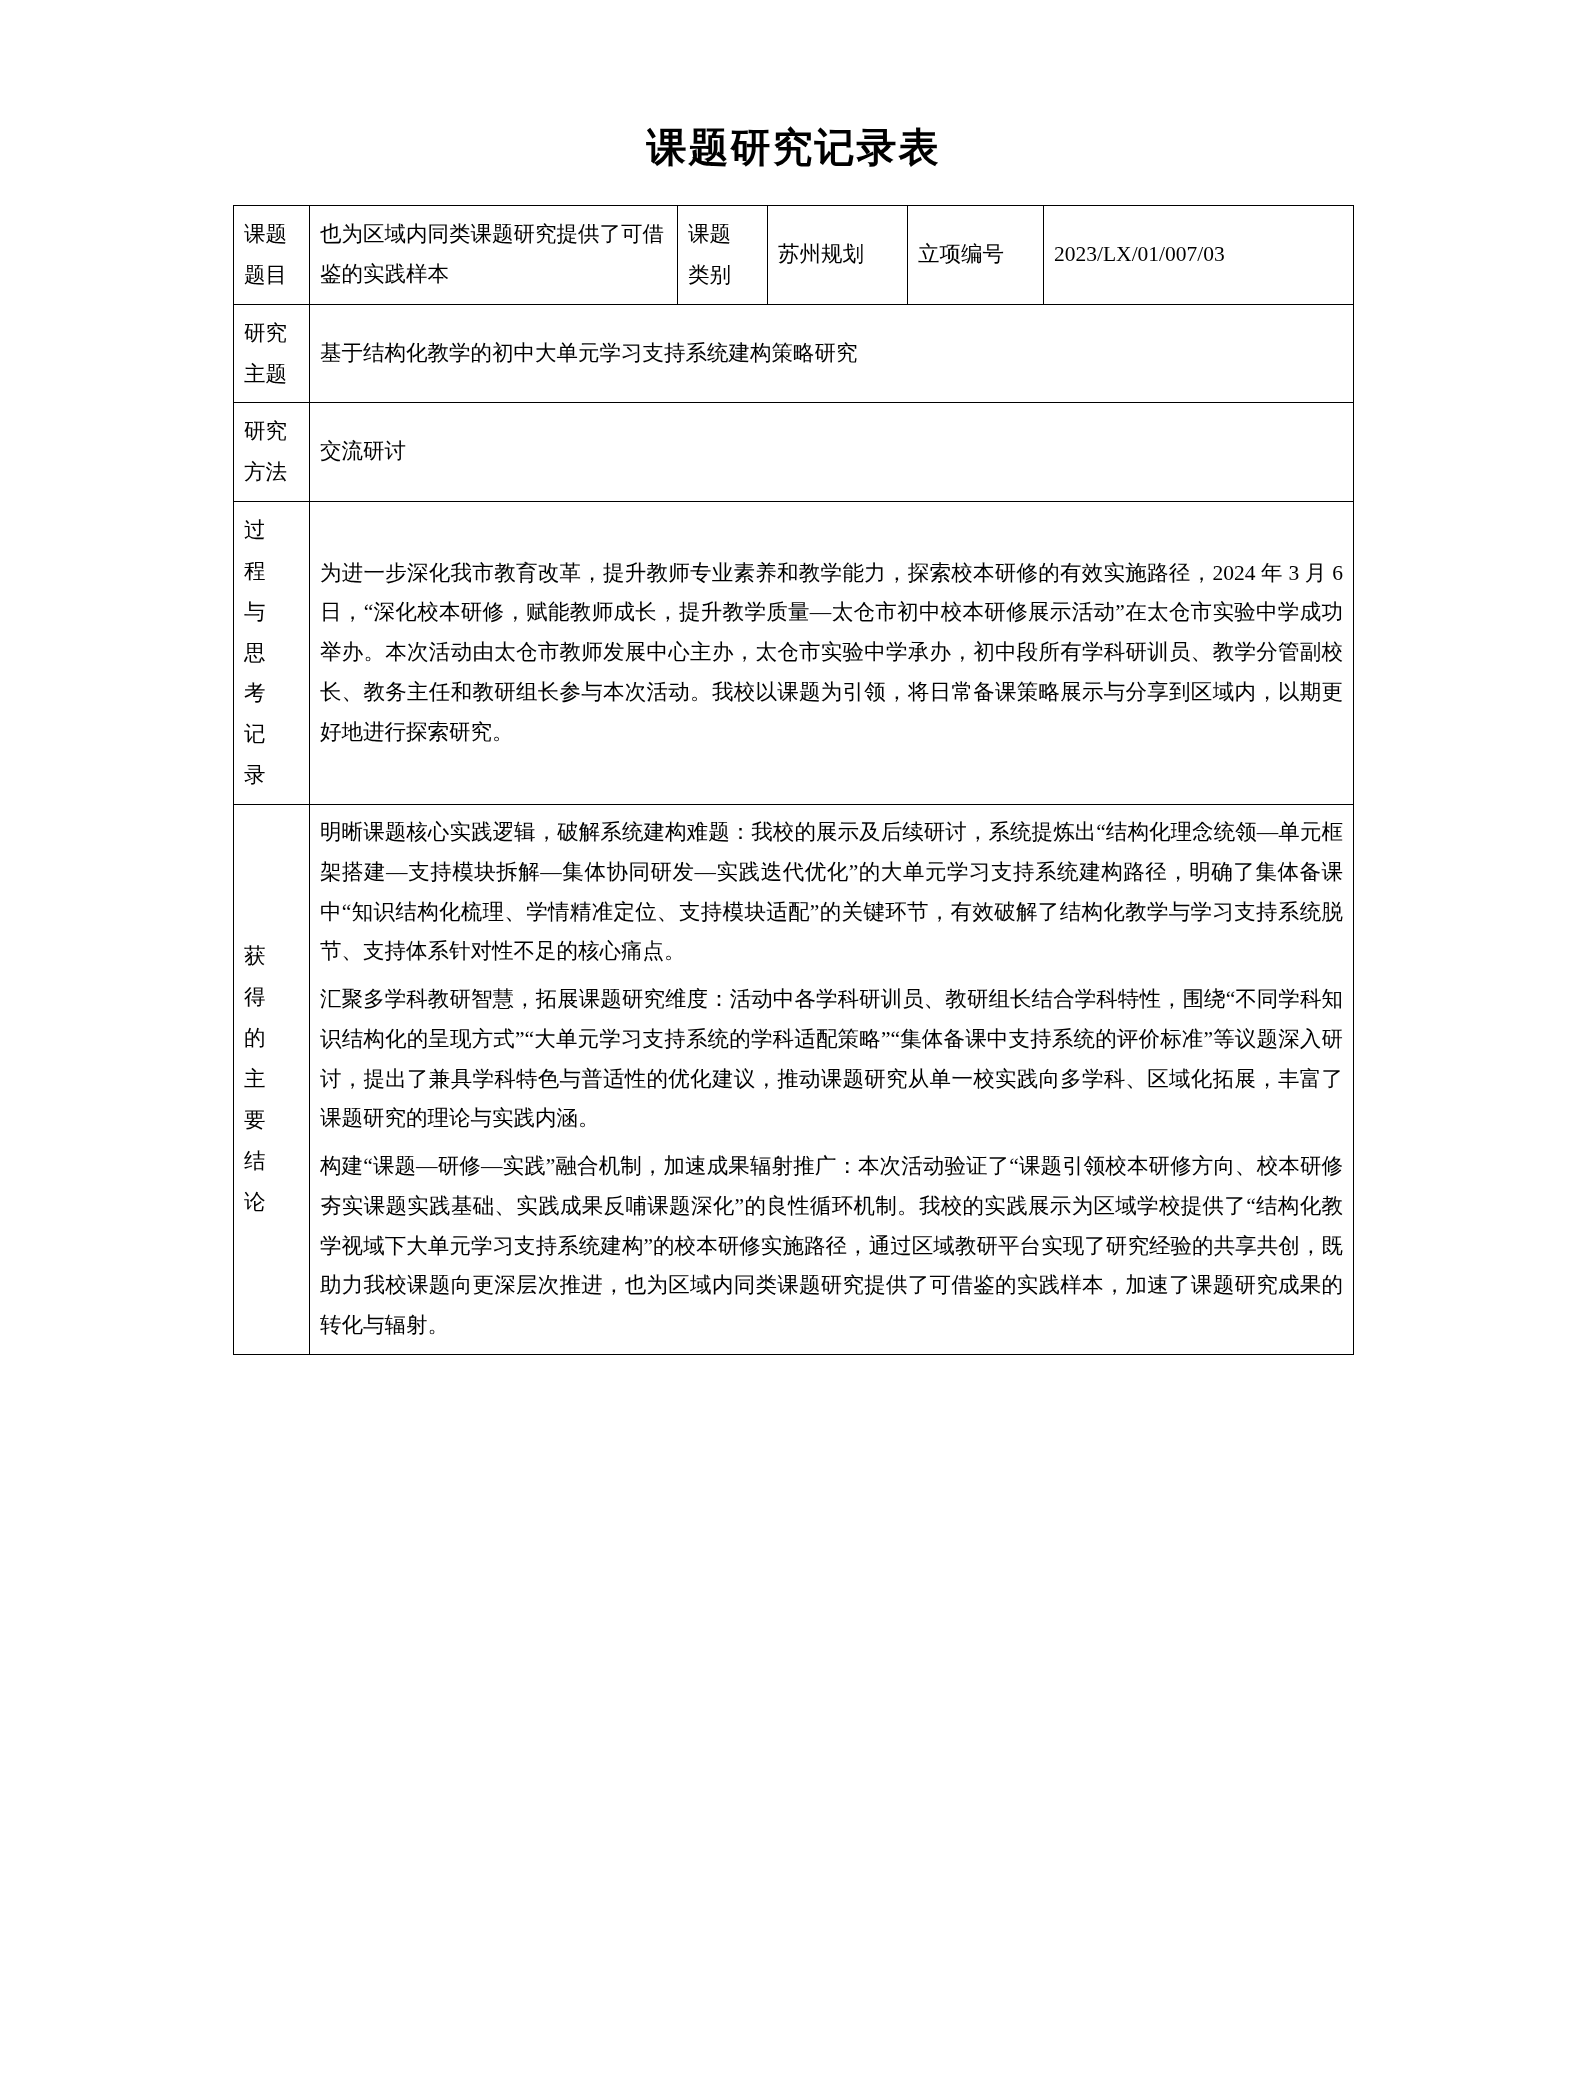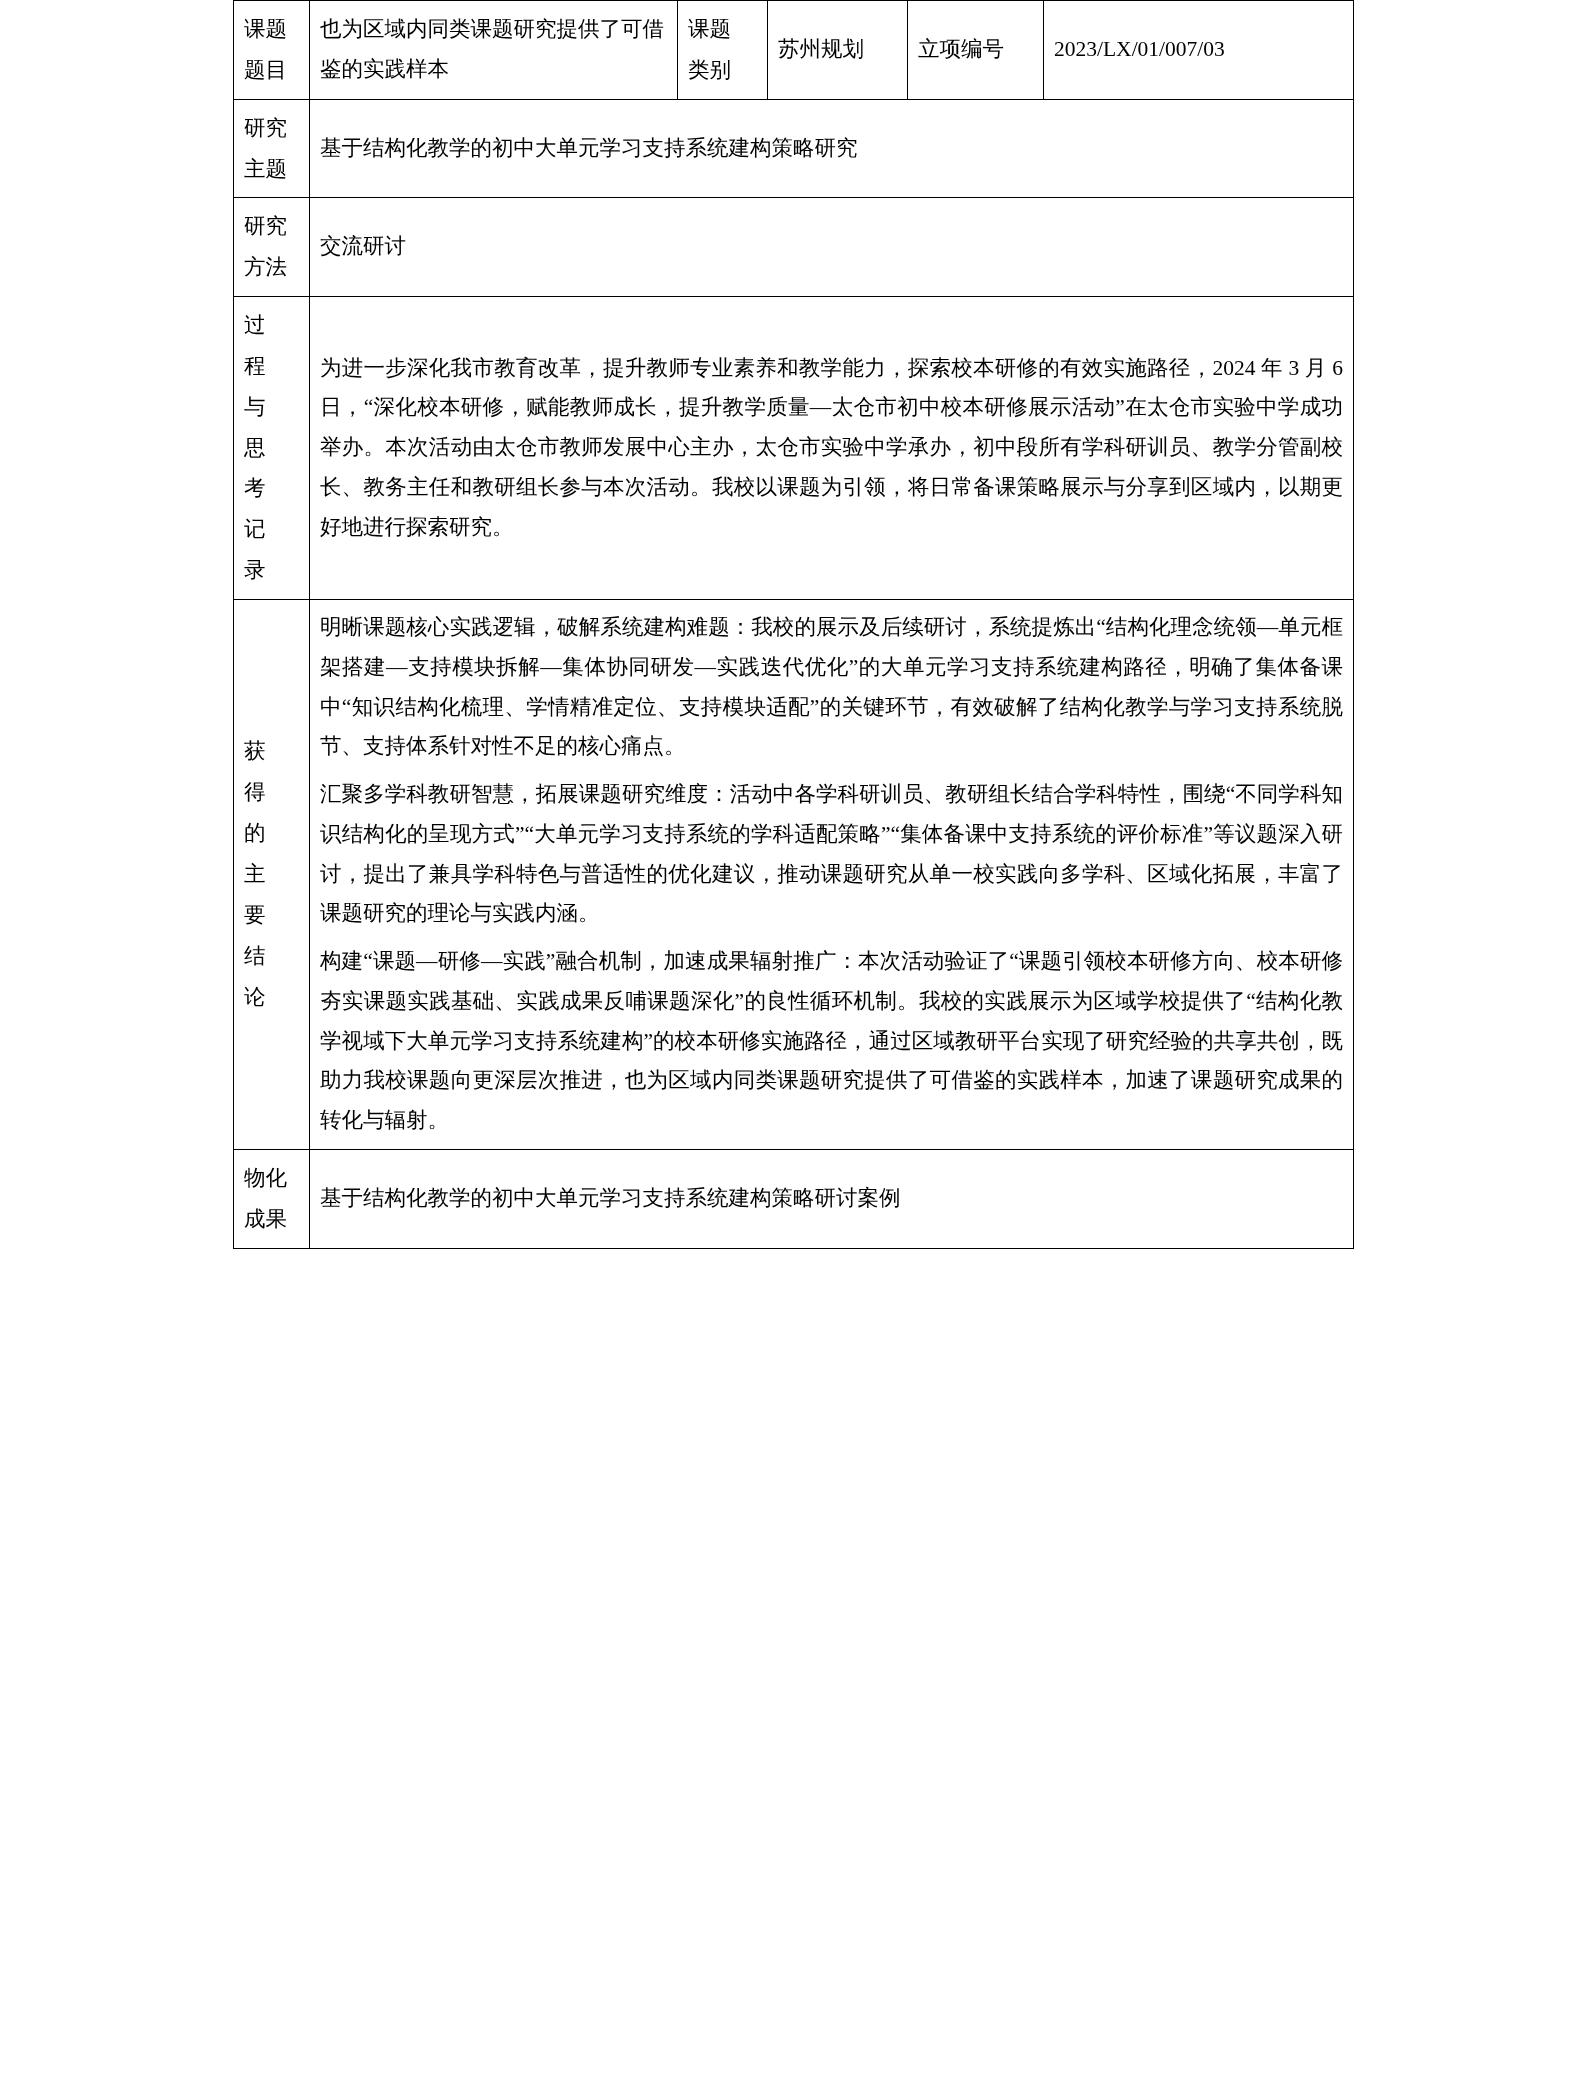--- a/index.html
+++ b/index.html
@@ -67,20 +67,21 @@
   }
   .nowrap-num {
     word-break: break-all;
   }
 </style>
 </head>
 <body>
 
 <div class="page">
 
+  <div class="doc-title">课题研究记录表</div>
 
   <table class="record">
     <colgroup>
       <col style="width:76px">
       <col style="width:368px">
       <col style="width:90px">
       <col style="width:140px">
       <col style="width:136px">
       <col style="width:310px">
     </colgroup>
@@ -144,24 +145,17 @@
           <span class="vert-label">结</span>
           <span class="vert-label">论</span>
         </td>
         <td class="cell" colspan="5">
           <p class="para">明晰课题核心实践逻辑，破解系统建构难题：我校的展示及后续研讨，系统提炼出“结构化理念统领—单元框架搭建—支持模块拆解—集体协同研发—实践迭代优化”的大单元学习支持系统建构路径，明确了集体备课中“知识结构化梳理、学情精准定位、支持模块适配”的关键环节，有效破解了结构化教学与学习支持系统脱节、支持体系针对性不足的核心痛点。</p>
           <p class="para">汇聚多学科教研智慧，拓展课题研究维度：活动中各学科研训员、教研组长结合学科特性，围绕“不同学科知识结构化的呈现方式”“大单元学习支持系统的学科适配策略”“集体备课中支持系统的评价标准”等议题深入研讨，提出了兼具学科特色与普适性的优化建议，推动课题研究从单一校实践向多学科、区域化拓展，丰富了课题研究的理论与实践内涵。</p>
           <p class="para">构建“课题—研修—实践”融合机制，加速成果辐射推广：本次活动验证了“课题引领校本研修方向、校本研修夯实课题实践基础、实践成果反哺课题深化”的良性循环机制。我校的实践展示为区域学校提供了“结构化教学视域下大单元学习支持系统建构”的校本研修实施路径，通过区域教研平台实现了研究经验的共享共创，既助力我校课题向更深层次推进，也为区域内同类课题研究提供了可借鉴的实践样本，加速了课题研究成果的转化与辐射。</p>
         </td>
       </tr>
 
-      <tr>
-        <td class="label">
-          <span class="vert-label">物化</span>
-          <span class="vert-label">成果</span>
-        </td>
-        <td class="cell center" colspan="5">基于结构化教学的初中大单元学习支持系统建构策略研讨案例</td>
-      </tr>
 
     </tbody>
   </table>
 
 </div>
 
 </body></html>

